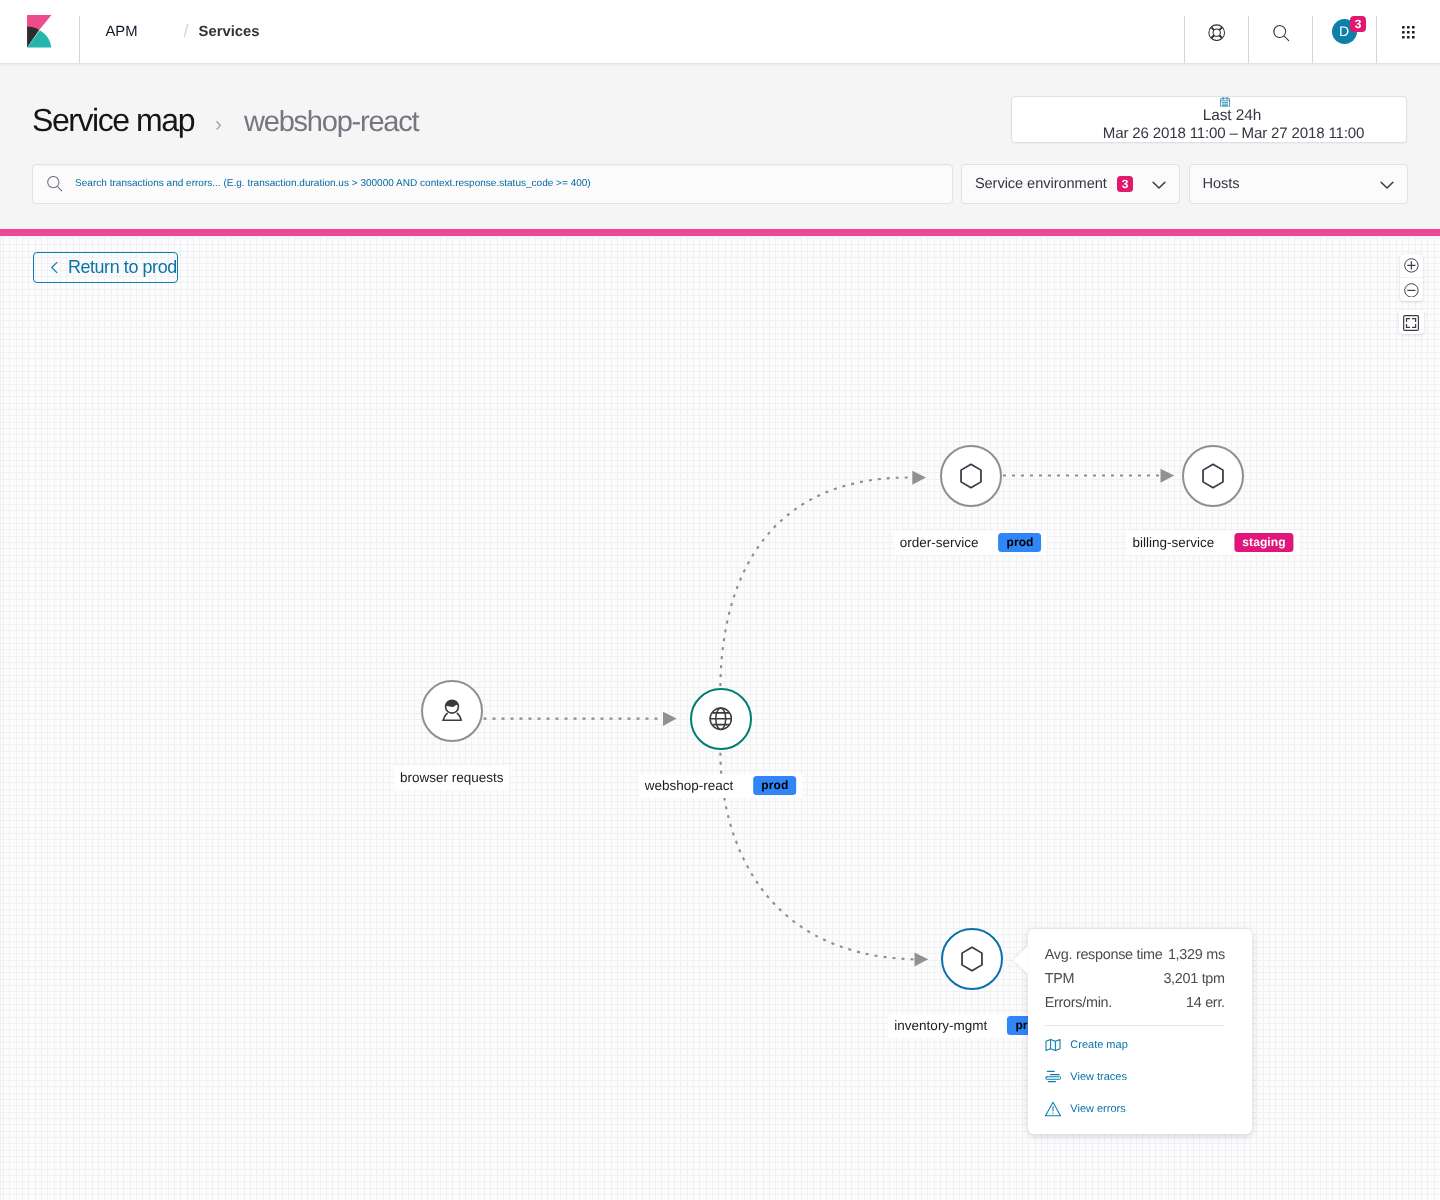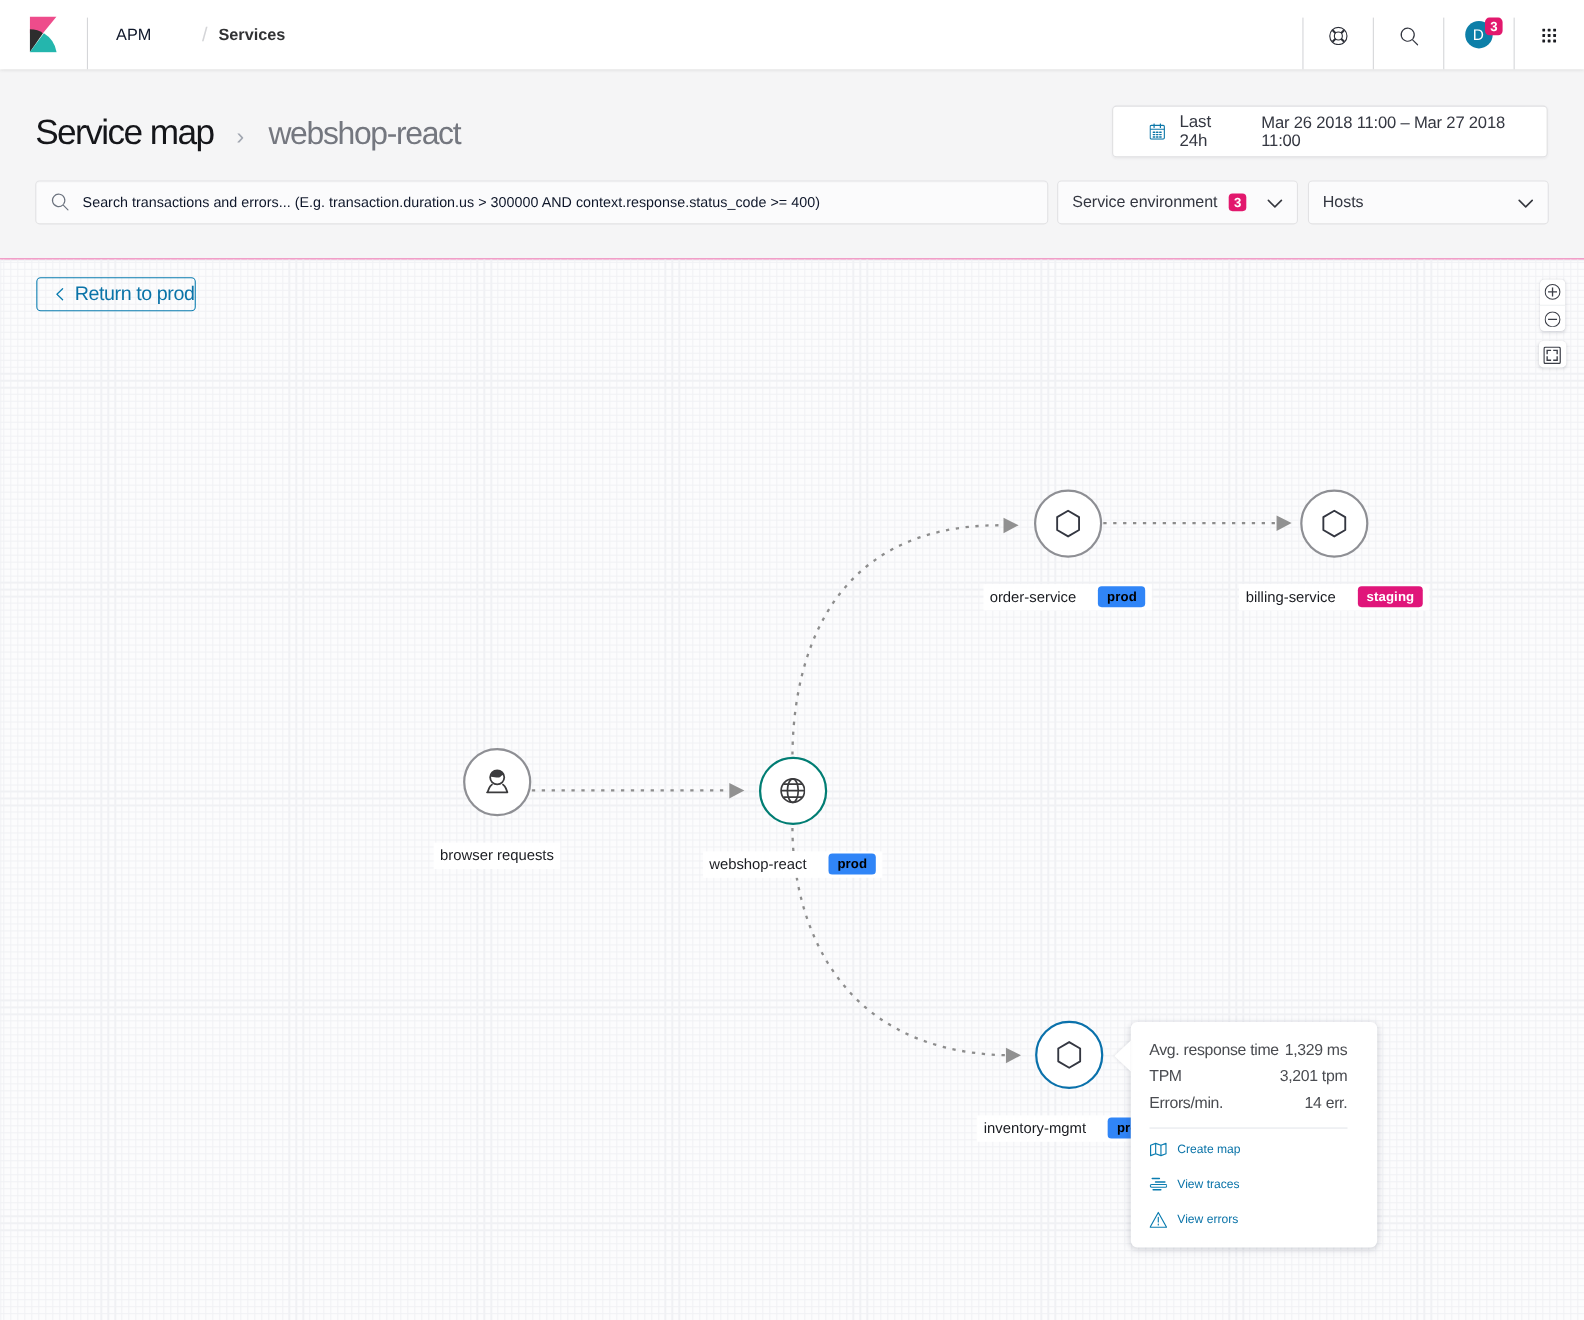--- a/index.html
+++ b/index.html
@@ -39,42 +39,43 @@
   .avatar-badge{
     position:absolute; left:18.6px; top:-3.5px;
     background:#e2186d; color:#fff; font-size:12px; font-weight:700;
     border-radius:4px; width:16px; height:16.5px; line-height:16.5px; text-align:center;
   }
 
   
   .page-hdr{
     position:absolute; left:0; top:63px; width:1440px; height:173px;
     background:#f5f5f6;
-    border-bottom:1px solid #ec4899;
+    border-bottom:7px solid #ec4899;
   }
   .title-row{ position:absolute; left:32px; top:39px; display:flex; align-items:baseline;}
   .title-main{ font-size:32px; color:#15161a; letter-spacing:-0.045em;}
   .title-sep{ font-size:21px; color:#a2a7b1; margin:0 22px 0 21px; font-weight:400;}
   .title-sub{ font-size:29px; color:#74777f; letter-spacing:-0.042em;}
 
   .date-picker{
     position:absolute; left:1010.6px; top:33.2px; height:47.3px; width:396.3px;
     background:#fff; border:1px solid #e0e0e2; border-radius:4px;
     display:flex; align-items:center; padding-left:33px;
     box-shadow: 0 1px 2px rgba(50,60,80,0.05);
+    flex-direction: column;
   }
   .dp-quick{ font-size:15.4px; color:#343741; margin-left:13.5px; letter-spacing:-0.005em;}
   .dp-range{ font-size:15.1px; color:#343741; margin-left:16.5px; letter-spacing:-0.012em;}
 
   .filters{ position:absolute; left:32px; top:101.2px; display:flex; gap:8.6px; }
   .search-box{
     width:920.6px;height:39.4px;background:#fbfbfc;border:1px solid #e2e2e4;border-radius:4px;
     display:flex;align-items:center;padding:0 12.8px; box-shadow: 0 1px 1px rgba(50,60,80,0.03) inset;
   }
-  .search-ph{ font-size:13px;color:#0f172a; margin-left:12.3px; letter-spacing:0.0015em;}
+  .search-ph{ font-size:10px;color:#0369a1; margin-left:12.3px; letter-spacing:0.0015em;}
   .sel-box{
     height:39.4px;background:#fbfbfc;border:1px solid #e2e2e4;border-radius:4px;
     display:flex;align-items:center;padding:0 12.4px 0 12.7px; gap:10.4px;
   }
   .sel-label{ font-size:14.6px;color:#343741;letter-spacing:-0.004em;}
   .sel-badge{
     background:#e2186d;color:#fff;font-size:12px;font-weight:700;border-radius:3.5px;
     width:16px;height:16.7px;line-height:16.7px;text-align:center;
   }
   .sel-caret{ margin-left:auto; display:flex; }

